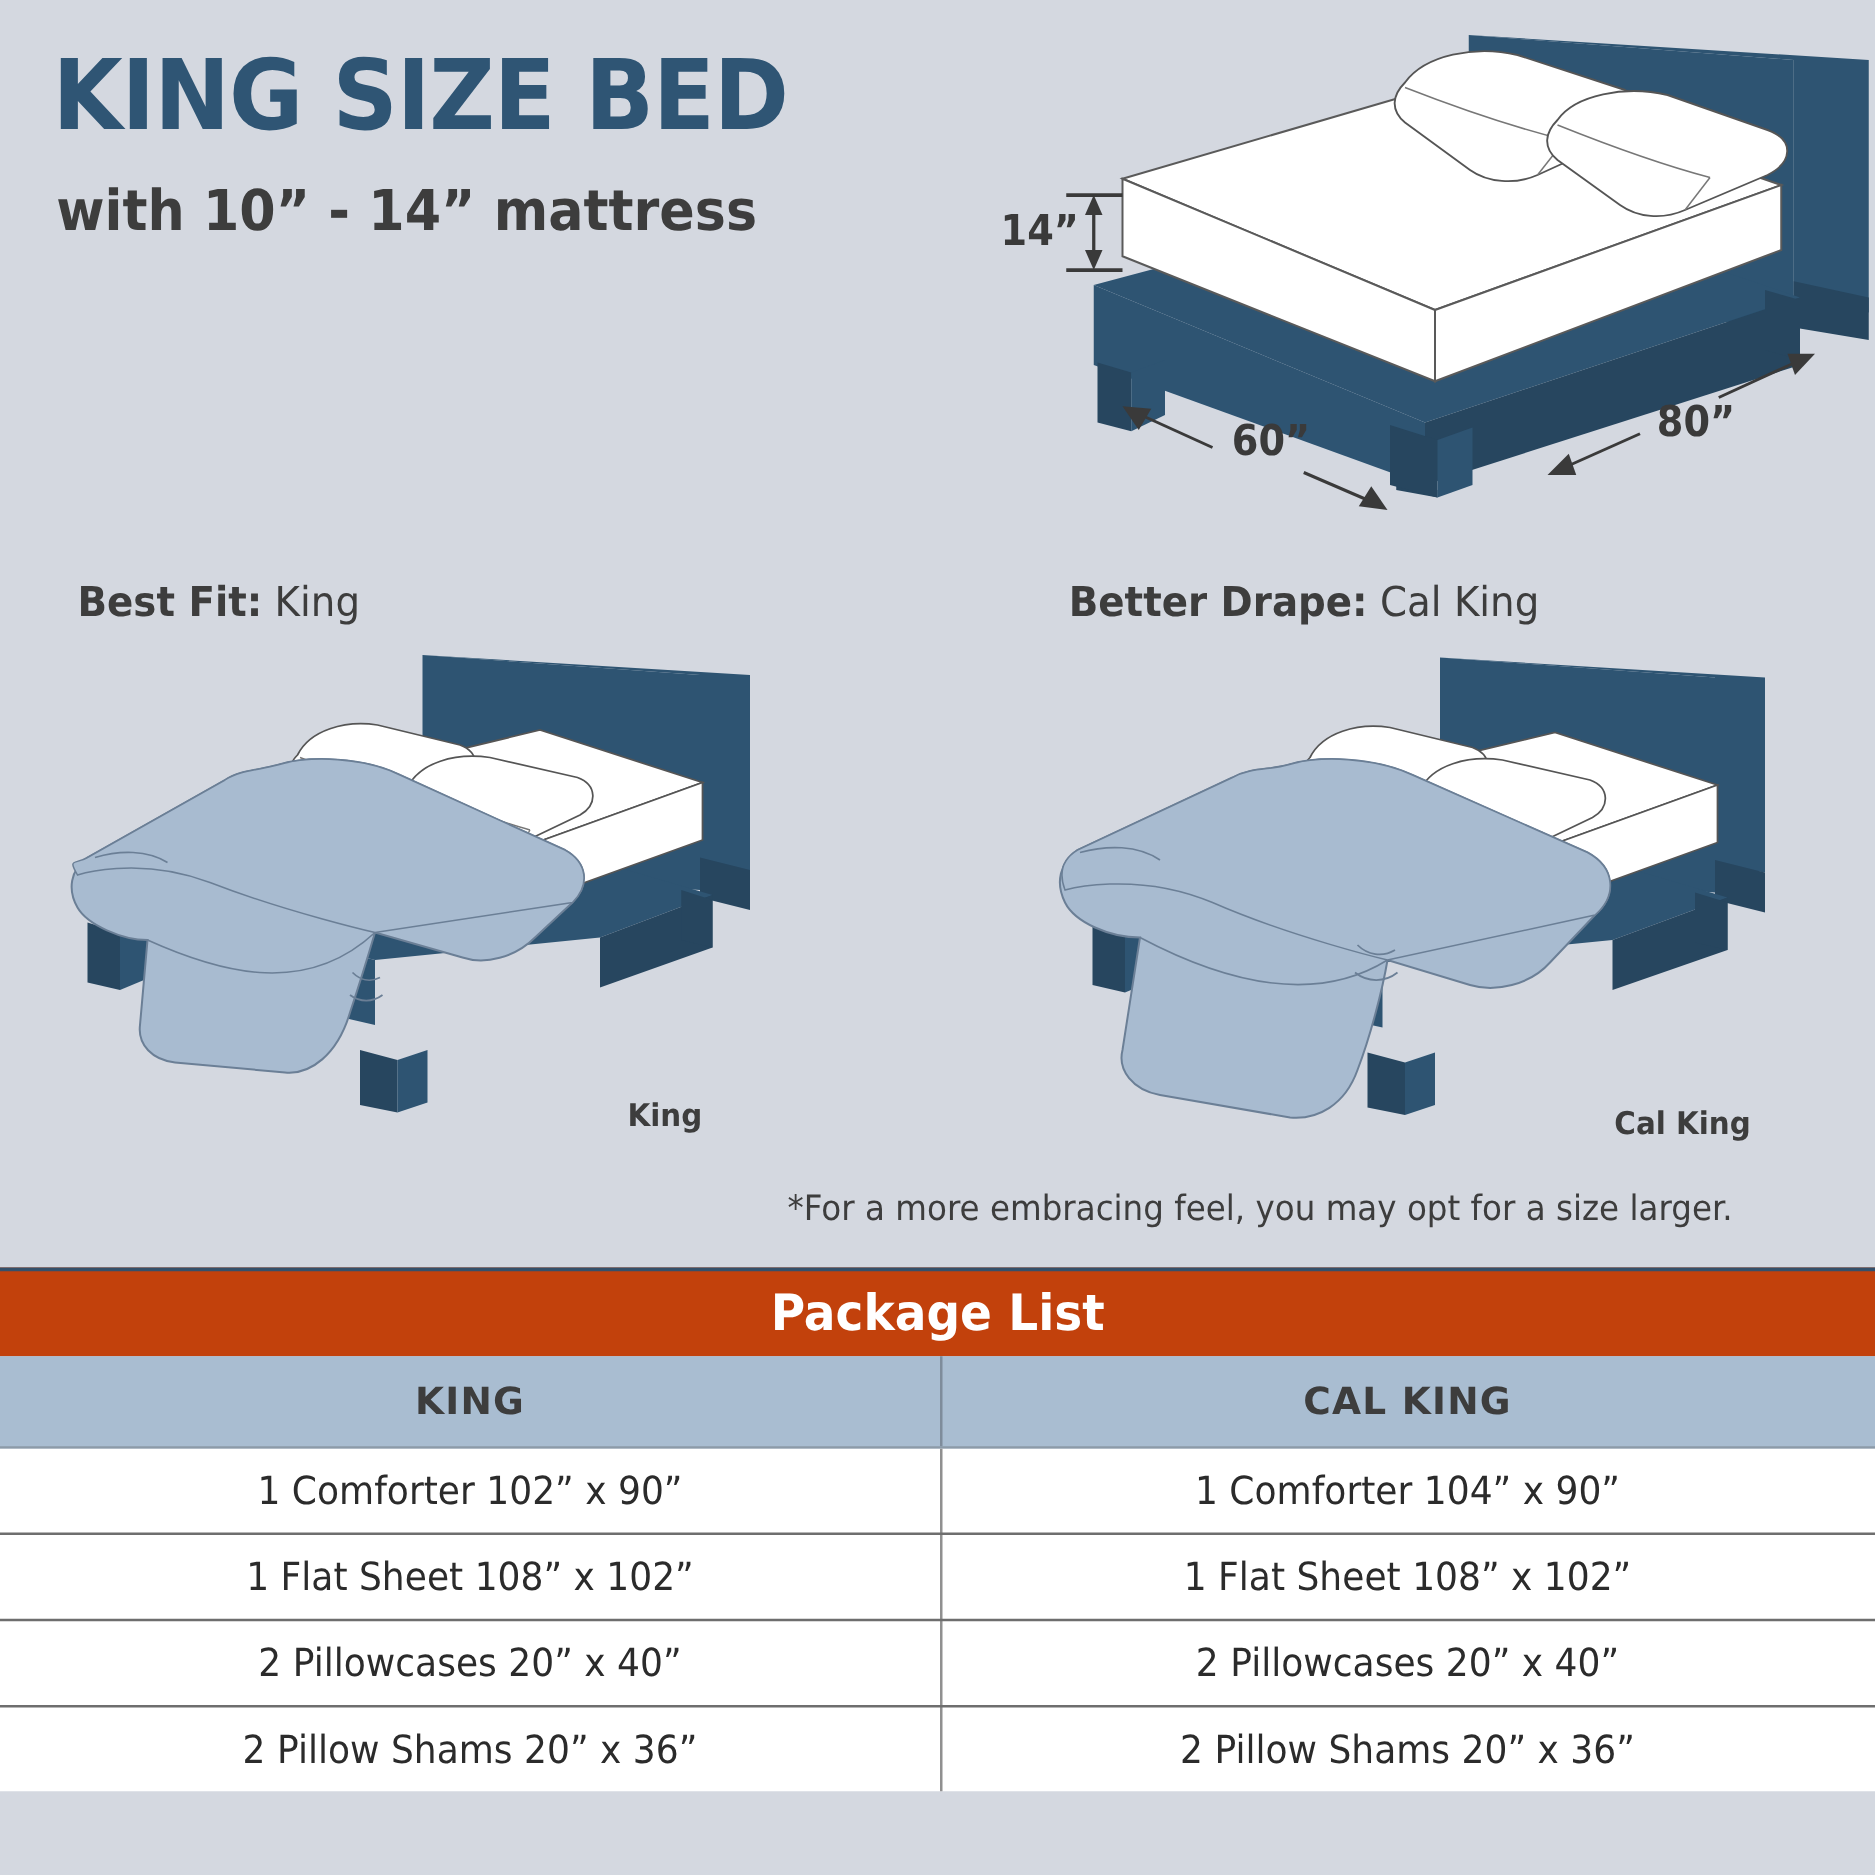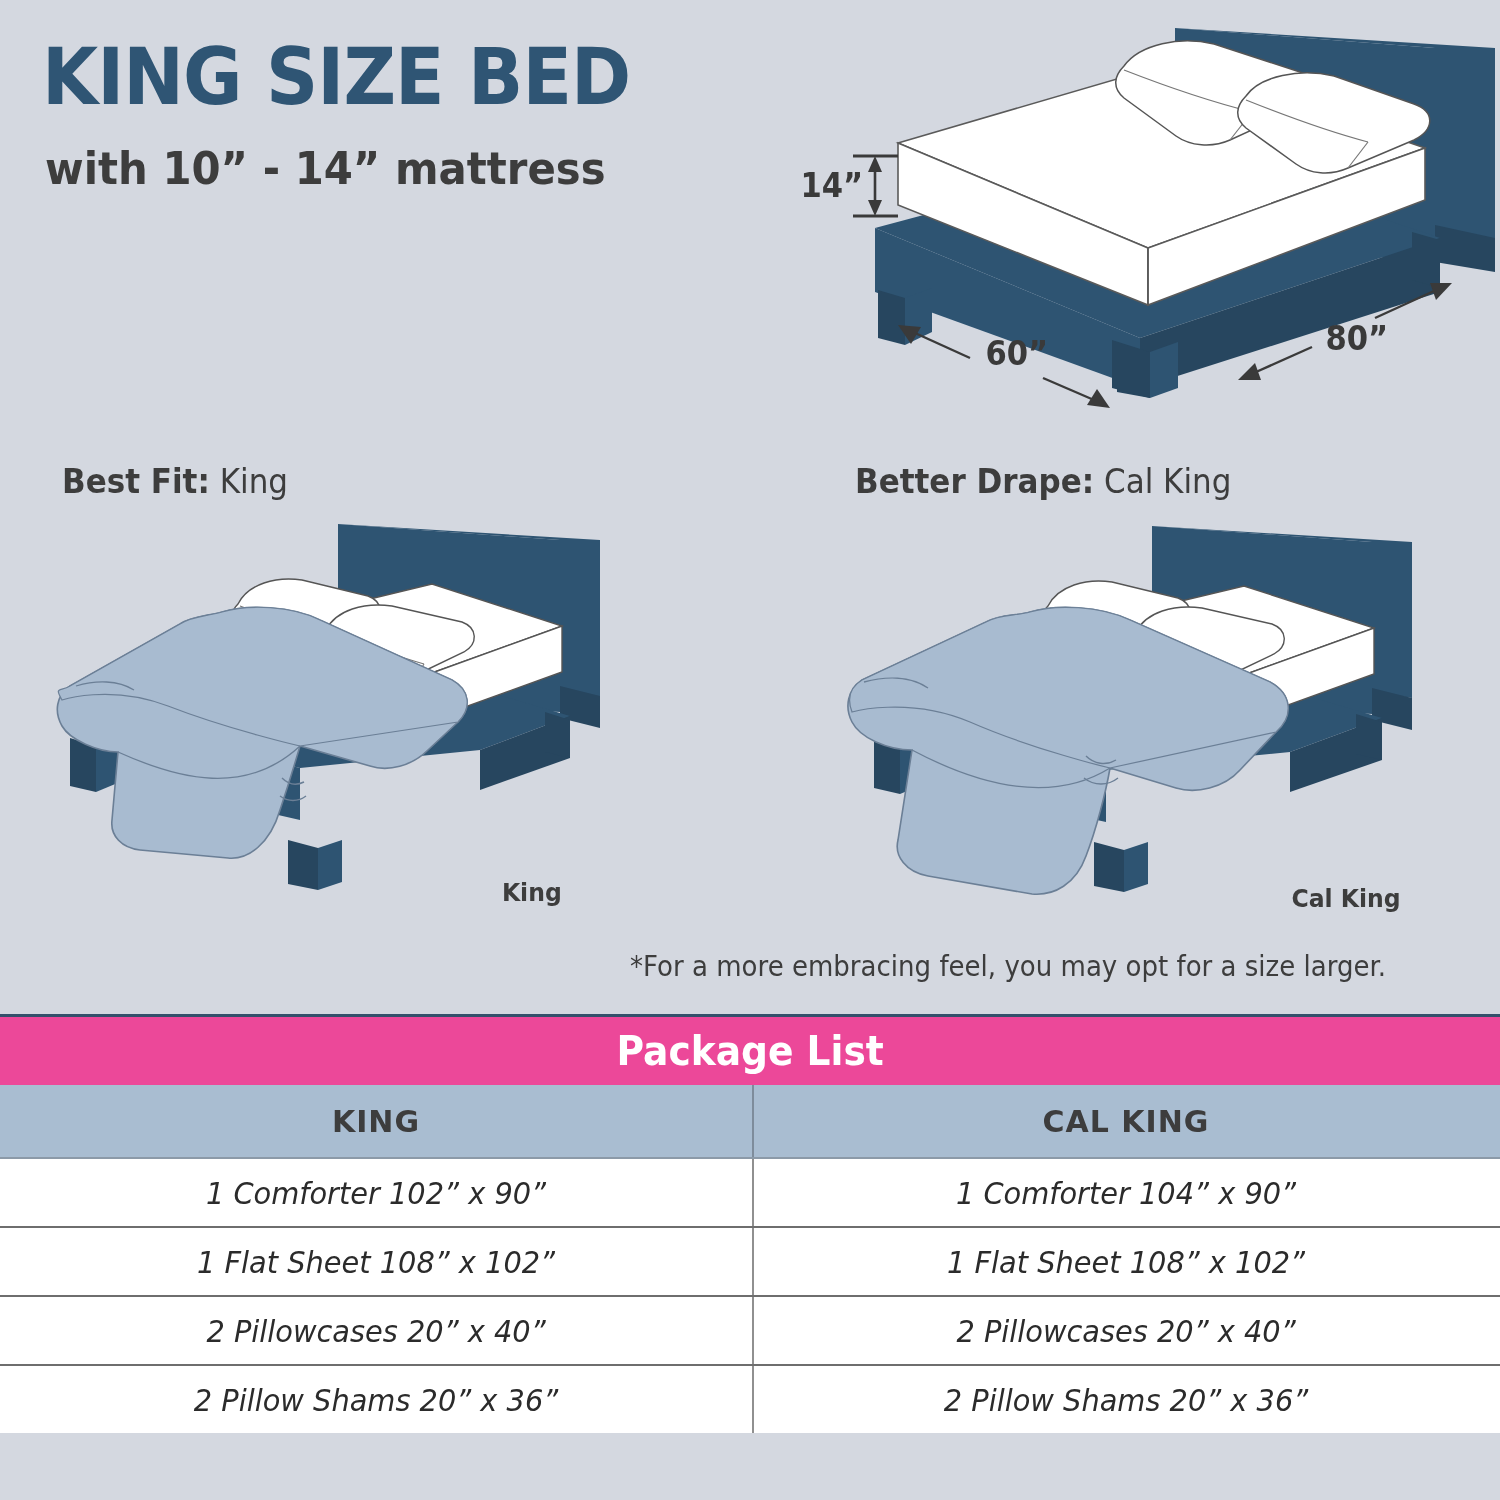--- a/index.html
+++ b/index.html
@@ -71,21 +71,21 @@
   #dim-14 { left: 797px; top: 165px; }
   #dim-60 { left: 982px; top: 333px; }
   #dim-80 { left: 1322px; top: 318px; }
 
   
   svg.illus { position: absolute; left: 0; top: 0; overflow: visible; }
 
   
   .pkg-wrap { position: absolute; left: 0; top: 1014px; width: 1500px; }
   .pkg-title-band {
-    height: 68px; background: #ec4899;
+    height: 68px; background: #c2410c;
     display: flex; align-items: center; justify-content: center;
     border-top: 3px solid #34506b;
   }
   .pkg-title-band .t {
     color: #ffffff; font-size: 40px; font-weight: bold;
     font-family: "DejaVu Sans", sans-serif;
     transform: scaleX(0.94);
   }
   .pkg-subhead {
     height: 72px; background: #a9bdd1;
@@ -98,21 +98,20 @@
     font-family: "DejaVu Sans", sans-serif;
   }
   .pkg-subhead .cell.right { flex: 0 0 748px; }
   .pkg-subhead .vdiv {
     position: absolute; left: 752px; top: 0; bottom: 0; width: 2px; background: #7e8c9b;
   }
   .pkg-rows { position: relative; background: #ffffff; }
   .pkg-row {
     display: flex; height: 67px; border-bottom: 2px solid #6e6e6e;
     position: relative;
-    font-style: italic;
   }
   .pkg-row:last-child { border-bottom: none; }
   .pkg-row .cell {
     flex: 0 0 752px; display: flex; align-items: center; justify-content: center;
     font-size: 31px; color: #2b2b2b;
     font-family: "DejaVu Sans", sans-serif;
     transform: scaleX(0.93);
     white-space: nowrap;
   }
   .pkg-row .cell.right { flex: 0 0 748px; }

